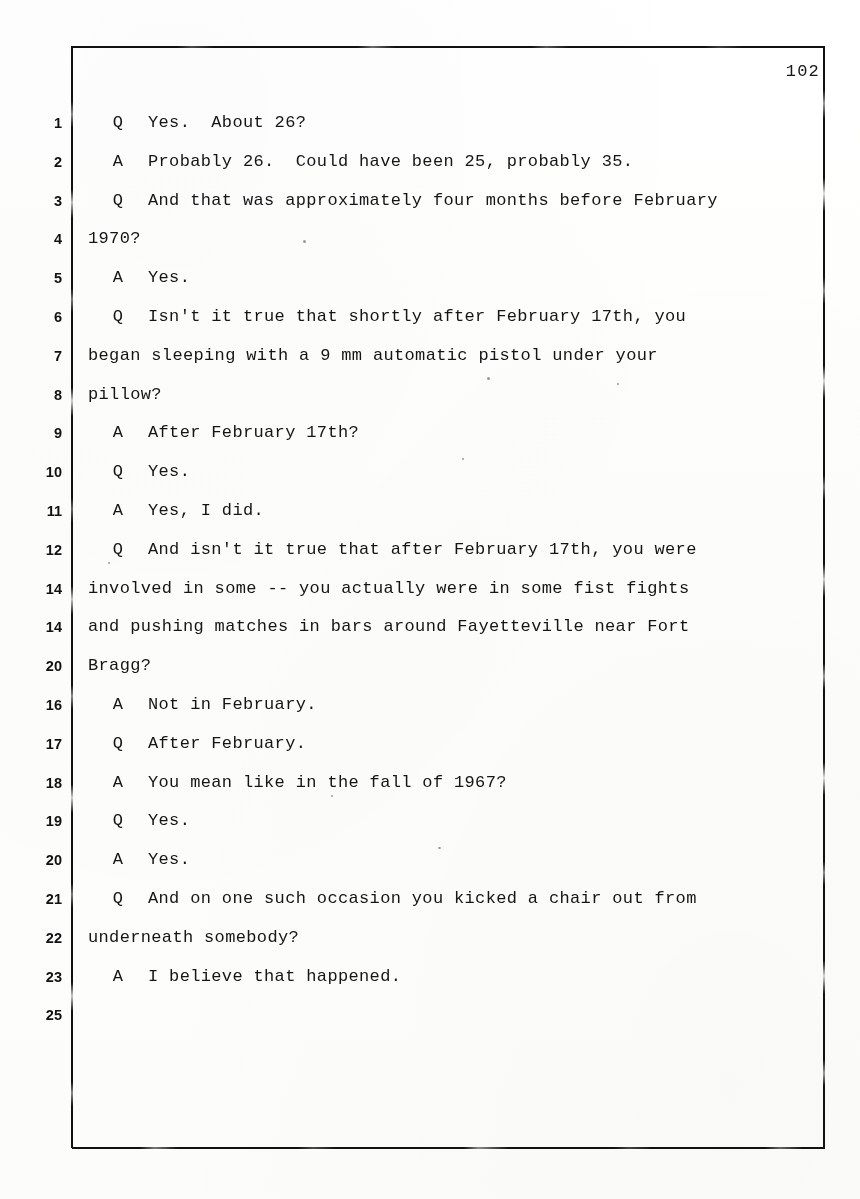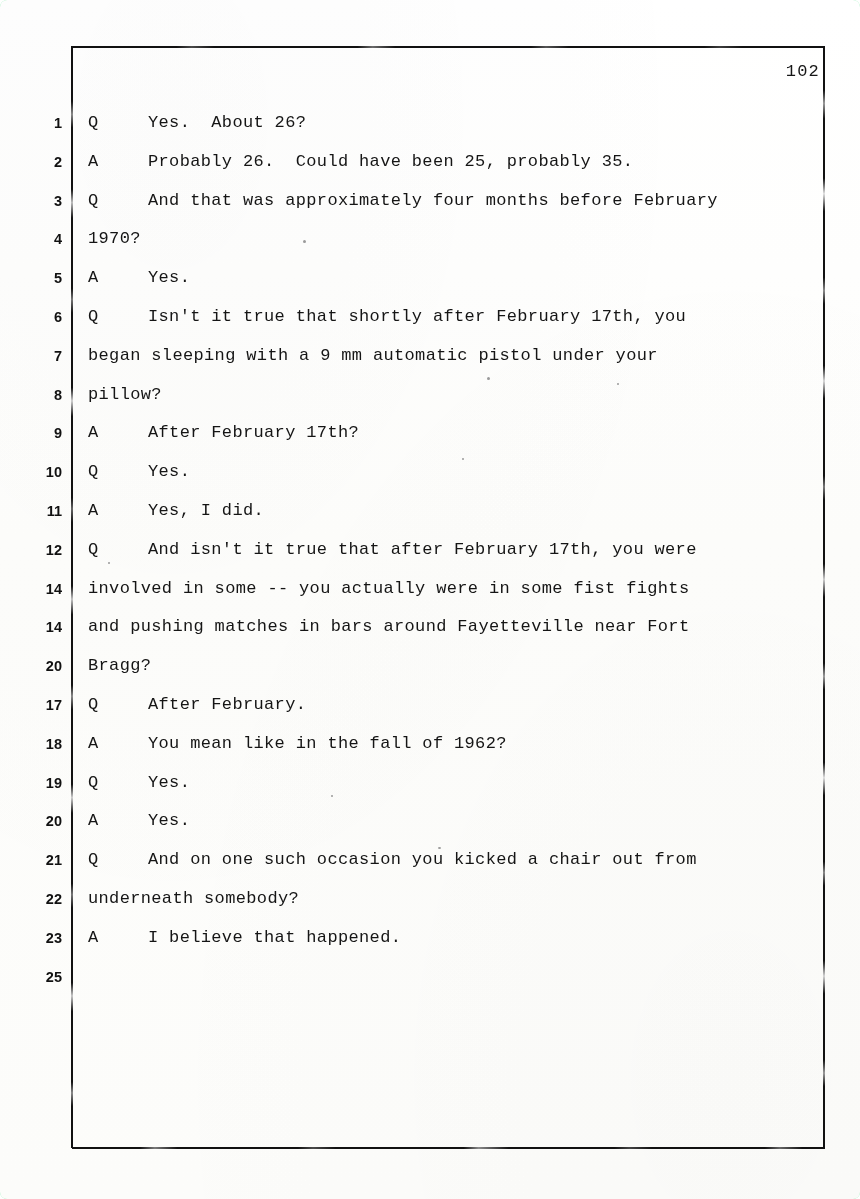--- a/index.html
+++ b/index.html
@@ -14,21 +14,20 @@
     font-family: "Liberation Mono", "DejaVu Sans Mono", monospace;
     -webkit-font-smoothing: none;
   }
 
   #page {
     position: relative;
     width: 860px;
     height: 1199px;
     background: #86efac;
     overflow: hidden;
-    border-radius: 7px;
   }
 
   
   #paper-texture {
     position: absolute;
     inset: 0;
     background:
       radial-gradient(ellipse at 20% 10%, rgba(0,0,0,0.010), rgba(0,0,0,0) 60%),
       radial-gradient(ellipse at 85% 90%, rgba(0,0,0,0.012), rgba(0,0,0,0) 62%),
       linear-gradient(180deg, #ffffff 0%, #fdfdfb 45%, #fcfcfa 100%);
@@ -131,20 +130,21 @@
     color: #111;
   }
   .line-text {
     position: absolute;
     left: 88px;
     font-size: 17px;
     letter-spacing: 0.35px;
     color: #151515;
     white-space: pre;
     font-family: "Liberation Mono", "DejaVu Sans Mono", monospace;
+    text-align: center;
   }
   .speaker {
     display: inline-block;
     width: 60px;
   }
 
   
   .speck {
     position: absolute;
     background: #9a9a9a;
@@ -177,22 +177,23 @@
       <div class="t-line"><span class="line-no">6</span><span class="line-text"><span class="speaker">Q</span><span>Isn't it true that shortly after February 17th, you</span></span></div>
       <div class="t-line"><span class="line-no">7</span><span class="line-text"><span>began sleeping with a 9 mm automatic pistol under your</span></span></div>
       <div class="t-line"><span class="line-no">8</span><span class="line-text"><span>pillow?</span></span></div>
       <div class="t-line"><span class="line-no">9</span><span class="line-text"><span class="speaker">A</span><span>After February 17th?</span></span></div>
       <div class="t-line"><span class="line-no">10</span><span class="line-text"><span class="speaker">Q</span><span>Yes.</span></span></div>
       <div class="t-line"><span class="line-no">11</span><span class="line-text"><span class="speaker">A</span><span>Yes, I did.</span></span></div>
       <div class="t-line"><span class="line-no">12</span><span class="line-text"><span class="speaker">Q</span><span>And isn't it true that after February 17th, you were</span></span></div>
       <div class="t-line"><span class="line-no">14</span><span class="line-text"><span>involved in some -- you actually were in some fist fights</span></span></div>
       <div class="t-line"><span class="line-no">14</span><span class="line-text"><span>and pushing matches in bars around Fayetteville near Fort</span></span></div>
       <div class="t-line"><span class="line-no">20</span><span class="line-text"><span>Bragg?</span></span></div>
+      <div class="t-line"><span class="line-no">16</span><span class="line-text"><span class="speaker">A</span><span>Not in February.</span></span></div>
       <div class="t-line"><span class="line-no">17</span><span class="line-text"><span class="speaker">Q</span><span>After February.</span></span></div>
-      <div class="t-line"><span class="line-no">18</span><span class="line-text"><span class="speaker">A</span><span>You mean like in the fall of 1962?</span></span></div>
+      <div class="t-line"><span class="line-no">18</span><span class="line-text"><span class="speaker">A</span><span>You mean like in the fall of 1967?</span></span></div>
       <div class="t-line"><span class="line-no">19</span><span class="line-text"><span class="speaker">Q</span><span>Yes.</span></span></div>
       <div class="t-line"><span class="line-no">20</span><span class="line-text"><span class="speaker">A</span><span>Yes.</span></span></div>
       <div class="t-line"><span class="line-no">21</span><span class="line-text"><span class="speaker">Q</span><span>And on one such occasion you kicked a chair out from</span></span></div>
       <div class="t-line"><span class="line-no">22</span><span class="line-text"><span>underneath somebody?</span></span></div>
       <div class="t-line"><span class="line-no">23</span><span class="line-text"><span class="speaker">A</span><span>I believe that happened.</span></span></div>
       <div class="t-line"><span class="line-no">25</span></div>
     </div>
 
   <span class="speck" style="left:303px; top:240px; width:3px; height:3px;"></span>
   <span class="speck" style="left:487px; top:377px; width:3px; height:3px;"></span>

